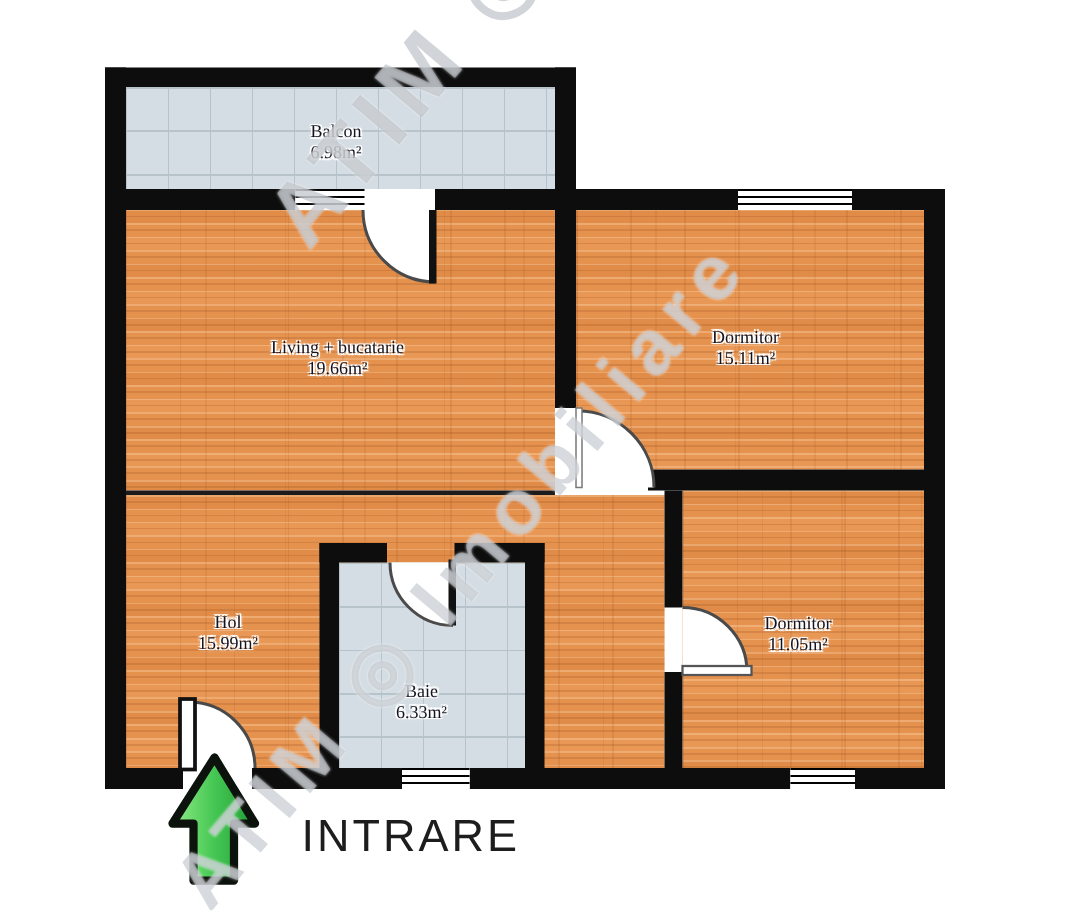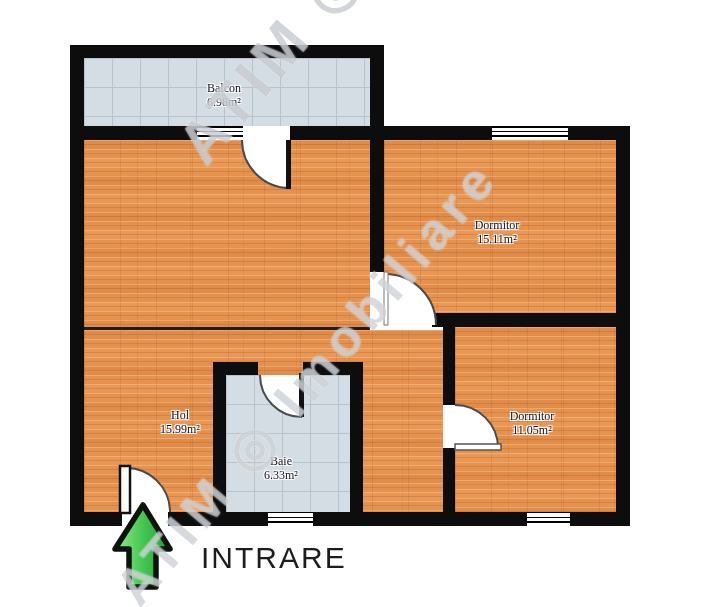--- a/index.html
+++ b/index.html
@@ -124,25 +124,29 @@
       <rect x="120" y="466" width="10" height="47" fill="#ffffff" stroke="#111111" stroke-width="2.5"></rect>
     </g>
 
     <polygon points="143,505 170,549 156,549 156,587 129,587 129,549 115,549" fill="url(#ag)" stroke="#0c120c" stroke-width="5.5" stroke-linejoin="round"></polygon>
   </svg>
 
   <div class="room-label" style="left:224px;top:95px;">
     <div>Balcon</div>
     <div>6.98m²</div>
   </div>
+  <div class="room-label" style="left:225px;top:239px;">
+    <div>Living + bucatarie</div>
+    <div>19.66m²</div>
+  </div>
   <div class="room-label" style="left:497px;top:232px;">
     <div>Dormitor</div>
     <div>15.11m²</div>
   </div>
-  <div class="room-label" style="left:152px;top:422px;margin-left:28px;">
+  <div class="room-label" style="left:152px;top:422px;">
     <div>Hol</div>
     <div>15.99m²</div>
   </div>
   <div class="room-label" style="left:281px;top:468px;">
     <div>Baie</div>
     <div>6.33m²</div>
   </div>
   <div class="room-label" style="left:532px;top:423px;">
     <div>Dormitor</div>
     <div>11.05m²</div>

